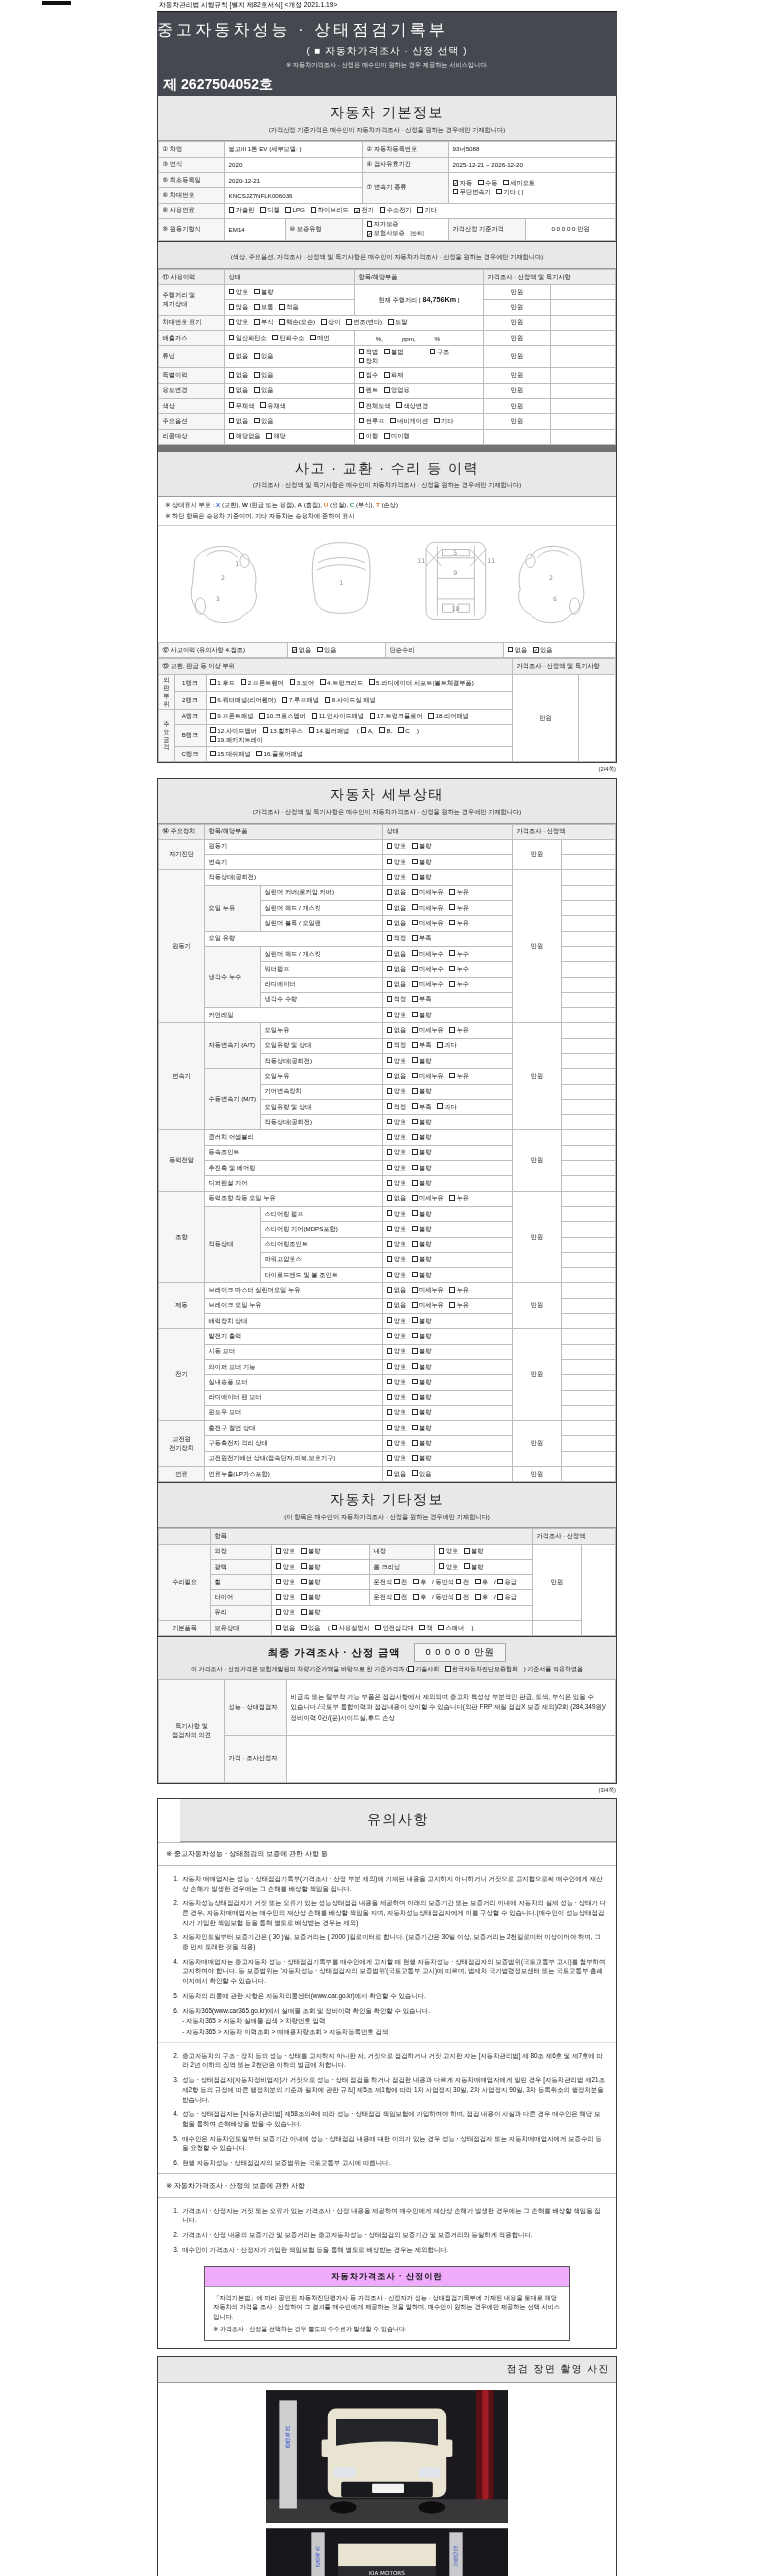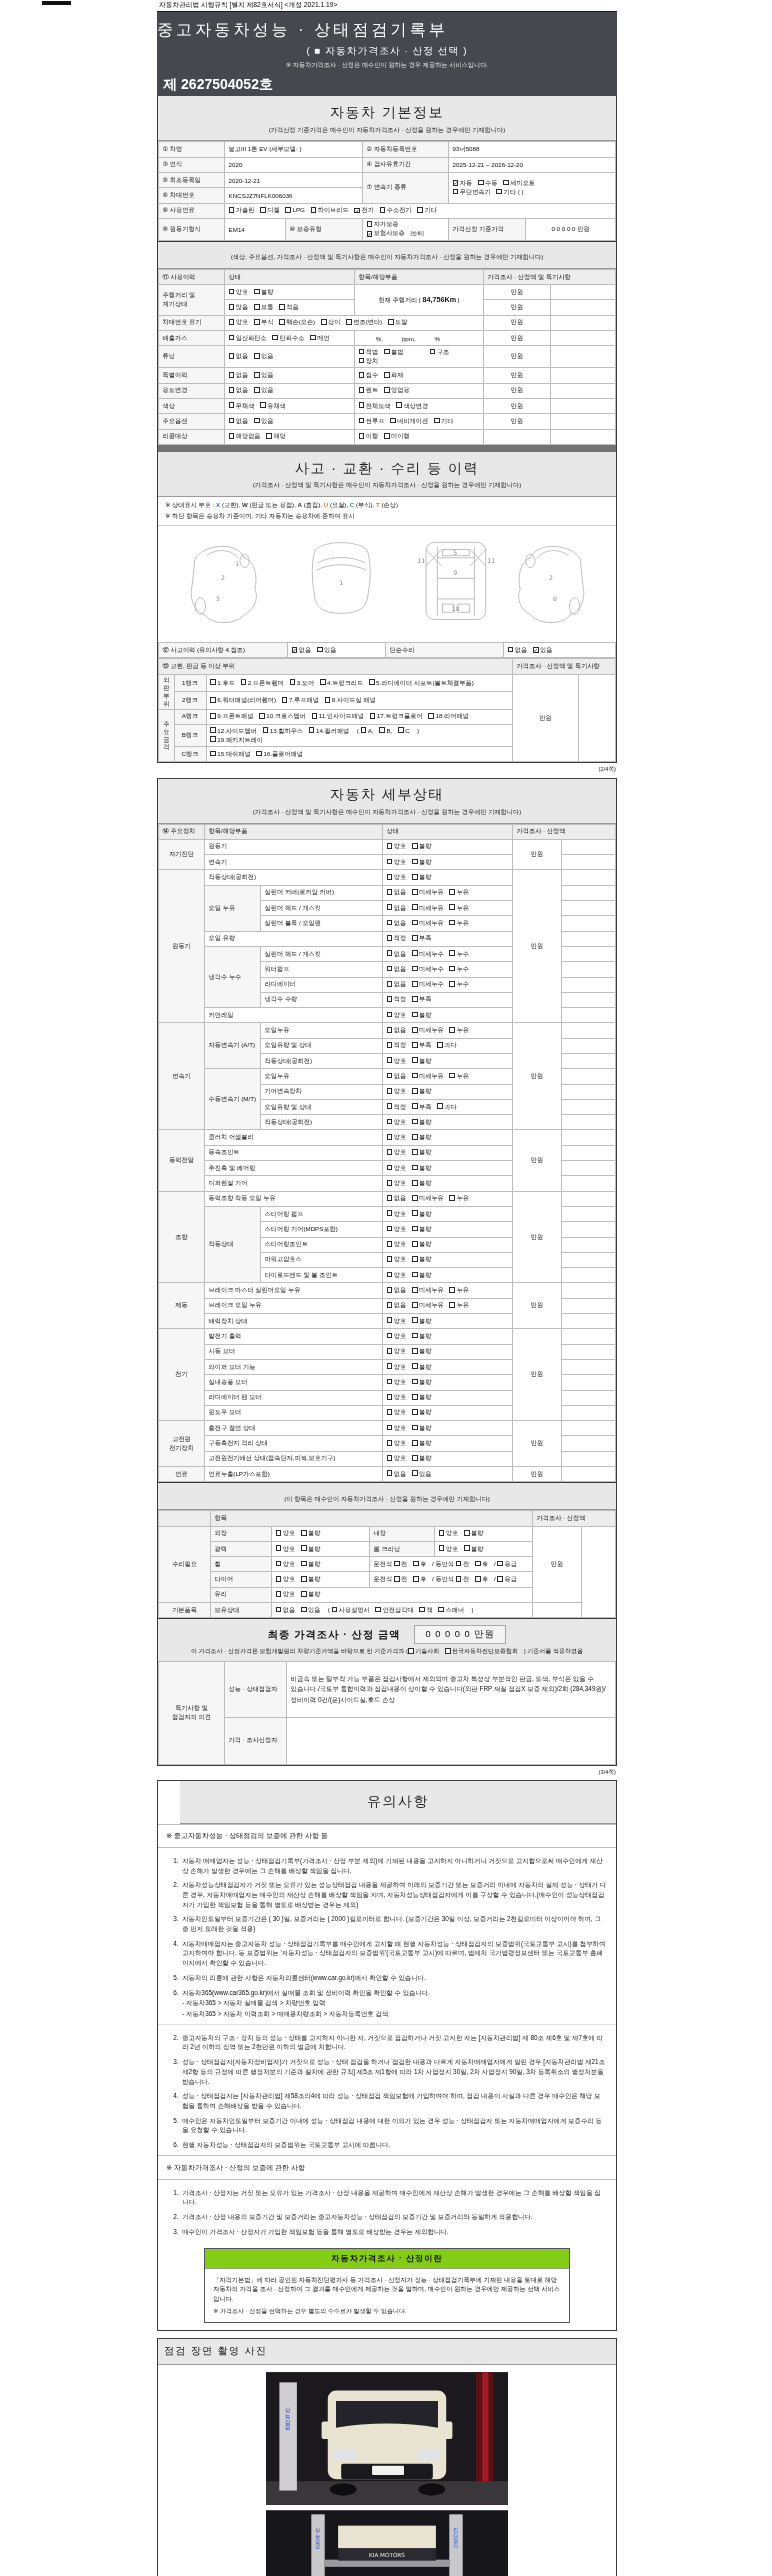--- a/index.html
+++ b/index.html
@@ -45,25 +45,25 @@
   .final-note{font-size:6px;margin-top:3.6px;}
   
   .nhead{border-top:0.5px solid #bdbdbd;border-bottom:0.5px solid #bdbdbd;padding:6.2px 8.2px;font-size:7px;}
   .nlist{padding:5.2px 5.2px 3.1px 3.1px;}
   .nrow{display:flex;padding:2.6px 4.1px;font-size:6.4px;line-height:1.5;}
   .nnum{width:13.4px;flex:none;text-align:right;margin-right:3.6px;}
   .ntext{flex:1;}
   .nsub{margin-top:1px;}
   .nbox{border:0.8px solid #555;margin:6.2px 46px 7.2px;padding:0 0 5.2px;}
   .nbox-title{text-align:center;font-size:8.2px;font-weight:bold;letter-spacing:1px;border-bottom:0.5px solid #999;
-      background:#84cc16;padding:4.1px;}
+      background:#f0abfc;padding:4.1px;}
   .nbox-text{font-size:6.2px;line-height:1.55;padding:5.2px 8.2px 2.1px;}
   .nbox-note{font-size:6px;padding:1px 8.2px;}
   
-  .photo-band{background:#e8e8e8;border-bottom:0.5px solid #9a9a9a;text-align:left;padding:6.2px;font-size:9.8px;letter-spacing:1.5px;}
+  .photo-band{background:#e8e8e8;border-bottom:0.5px solid #9a9a9a;text-align:right;padding:6.2px;font-size:9.8px;letter-spacing:1.5px;}
   .photo-wrap{text-align:center;padding:6.2px 0 3.1px;}
   .photo{display:block;margin:0 auto 5.2px;}
 </style>
 </head>
 <body>
 
 <div class="top-note">자동차관리법 시행규칙 [별지 제82호서식] &lt;개정 2021.1.19&gt;</div>
 <div class="artifact"></div>
 
 <div class="sheet">
@@ -602,20 +602,21 @@
             <td class="lab ctr" rowspan="1">연료</td>
             <td colspan="2">연료누출(LP가스포함)</td>
             <td><span class="cbi"><span class="cb"></span><span class="cbl">없음</span></span><span class="cbi"><span class="cb"></span><span class="cbl">있음</span></span></td>
             <td class="ctr" rowspan="1">만원</td>
             <td class="tailcol"></td>
           </tr>
         </tbody>
     </table>
 
     <div class="sec-head" style="border-top:1px solid #3c3c3c;">
+      <div class="sec-title">자동차 기타정보</div>
       <div class="sec-sub">(이 항목은 매수인이 자동차가격조사 · 산정을 원하는 경우에만 기재합니다)</div>
     </div>
 
     <table>
       <colgroup>
           <col style="width:52px">
           <col style="width:61px">
           <col style="width:98px">
           <col style="width:65px">
           <col style="width:98px">

